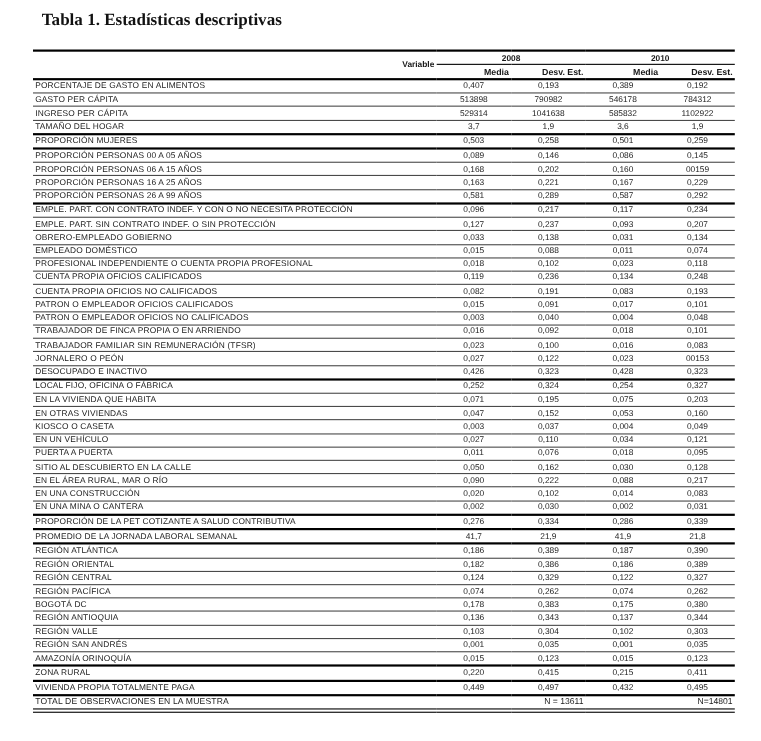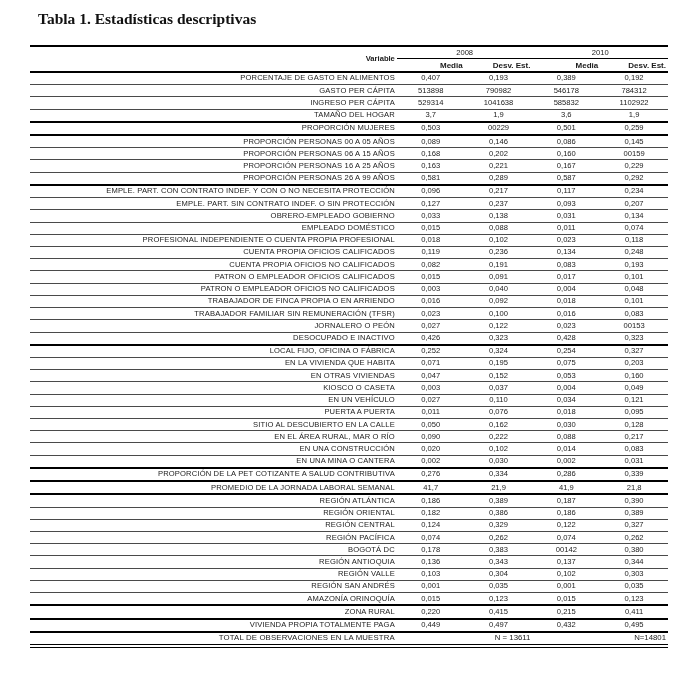--- a/index.html
+++ b/index.html
@@ -7,26 +7,26 @@
         font-family:"Liberation Sans",sans-serif;color:#1a1a1a;}
   .title{position:absolute;left:38px;top:10px;font-family:"Liberation Serif",serif;
          font-weight:bold;font-size:15.5px;color:#111;}
   table.stats{position:absolute;left:30px;top:45px;width:638px;border-collapse:collapse;
               table-layout:fixed;border-top:2px solid #000;border-bottom:2px solid #000;}
   table.stats td,table.stats th{padding:1.5px 2px 1px 2px;font-size:7.6px;line-height:1.15;
               white-space:nowrap;overflow:hidden;}
   col.c-lbl{width:57.5%;}
   col.c-num{width:10.625%;}
   th.var-h{font-weight:bold;font-size:8px;text-align:right;vertical-align:middle;}
-  th.year-h{font-weight:normal;font-size:8px;text-align:center;border-bottom:1px solid #000;margin-top:28px;}
+  th.year-h{font-weight:bold;font-size:8px;text-align:center;border-bottom:1px solid #000;margin-top:28px;}
   tr.subhead th{font-weight:bold;font-size:8px;text-align:right;}
   tr.subhead{border-bottom:2px solid #000;}
   tbody tr{border-bottom:1px solid #4a4a4a;}
   tbody tr.thick{border-bottom:2px solid #000;}
-  td.lbl{text-align:right;letter-spacing:0.15px;color:#222;}
+  td.lbl{text-align:left;letter-spacing:0.15px;color:#222;}
   td.num{text-align:center;color:#222;}
   tr.total{border-bottom:4px double #000;}
   tr.total td{font-size:7.8px;}
   tr.total td.nspan{text-align:right;}
   .notes{position:absolute;left:38px;top:618px;font-family:"Liberation Serif",serif;
          font-size:13.5px;color:#111;line-height:1.55;}
 </style>
 </head>
 <body>
 
@@ -80,21 +80,21 @@
         <tr class="thick">
           <td class="lbl">TAMAÑO DEL HOGAR</td>
           <td class="num">3,7</td>
           <td class="num">1,9</td>
           <td class="num">3,6</td>
           <td class="num">1,9</td>
         </tr>
         <tr class="thick">
           <td class="lbl">PROPORCIÓN MUJERES</td>
           <td class="num">0,503</td>
-          <td class="num">00229</td>
+          <td class="num">0,258</td>
           <td class="num">0,501</td>
           <td class="num">0,259</td>
         </tr>
         <tr>
           <td class="lbl">PROPORCIÓN PERSONAS 00 A 05 AÑOS</td>
           <td class="num">0,089</td>
           <td class="num">0,146</td>
           <td class="num">0,086</td>
           <td class="num">0,145</td>
         </tr>
@@ -319,21 +319,21 @@
           <td class="lbl">REGIÓN PACÍFICA</td>
           <td class="num">0,074</td>
           <td class="num">0,262</td>
           <td class="num">0,074</td>
           <td class="num">0,262</td>
         </tr>
         <tr>
           <td class="lbl">BOGOTÁ DC</td>
           <td class="num">0,178</td>
           <td class="num">0,383</td>
-          <td class="num">00142</td>
+          <td class="num">0,175</td>
           <td class="num">0,380</td>
         </tr>
         <tr>
           <td class="lbl">REGIÓN ANTIOQUIA</td>
           <td class="num">0,136</td>
           <td class="num">0,343</td>
           <td class="num">0,137</td>
           <td class="num">0,344</td>
         </tr>
         <tr>

